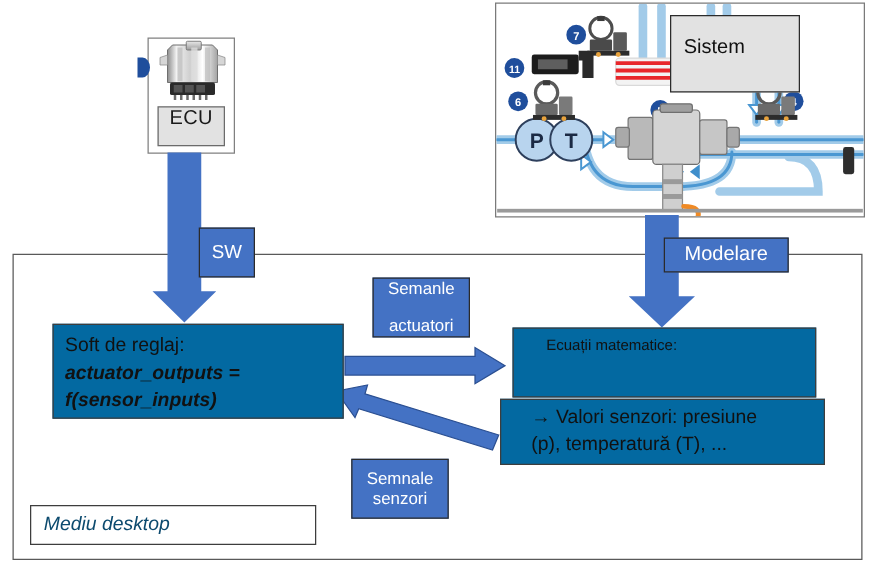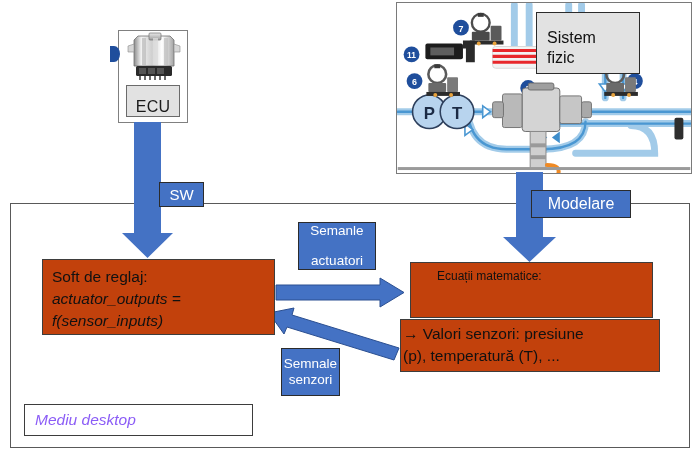--- a/index.html
+++ b/index.html
@@ -29,21 +29,21 @@
     border-radius: 0 60% 60% 0 / 0 50% 50% 0;
   }
   #ecu-image {
     left: 123px; top: 33px; width: 60px; height: 53px;
   }
   #ecu-label-box {
     left: 126px; top: 85px; width: 54px; height: 32px;
     background: #E2E2E2;
     border: 1px solid #6b6b6b;
     box-sizing: border-box;
-    display: flex; align-items: flex-end; justify-content: center;
+    display: flex; align-items: flex-start; justify-content: center;
   }
   #ecu-label-box span {
     font-size: 16px; color: #1a1a1a; letter-spacing: .3px;
   }
 
   
   #phys-panel {
     left: 396px; top: 2px; width: 296px; height: 172px;
     background: #ffffff;
     border: 1px solid #7a7a7a;
@@ -65,75 +65,75 @@
   
   #outer-frame {
     left: 10px; top: 203px; width: 680px; height: 245px;
     border: 1.5px solid #595959;
     background: transparent;
     box-sizing: border-box;
   }
 
   
   .gray-box {
-    background: #c2410c;
+    background: #0369a1;
     border: 1.5px solid #3d3d3d;
     box-sizing: border-box;
     color: #111;
   }
   #soft-box {
     left: 42px; top: 259px; width: 233px; height: 76px;
     padding: 6px 0 0 9px;
     font-size: 15.5px;
     line-height: 1.43;
   }
-  #soft-box .ital { font-style: italic; }
+  #soft-box .ital { font-style: italic; font-weight: bold; }
 
   #ecuatii-box {
     left: 410px; top: 262px; width: 243px; height: 56px;
     padding: 5px 0 0 26px;
     font-size: 12px;
     line-height: 1.4;
   }
   #ecuatii-box .ital { font-style: italic; margin-top: 36px; }
 
   #valori-box {
     left: 400px; top: 319px; width: 260px; height: 53px;
-    padding: 3px 0 0 2px;
+    padding: 3px 0 0 24px;
     font-size: 15.5px;
     line-height: 1.4;
   }
 
   #mediu-box {
     left: 24px; top: 404px; width: 229px; height: 32px;
     background: #ffffff;
     border: 1.5px solid #3d3d3d;
     box-sizing: border-box;
     display: flex; align-items: center;
     padding-left: 10px;
     font-style: italic;
     font-size: 15.5px;
-    color: #8b5cf6;
+    color: #0c4a6e;
   }
 
   
   .blue-label {
     background: #4472C4;
     border: 1px solid #2b2b2b;
     box-sizing: border-box;
     color: #ffffff;
     display: flex; flex-direction: column;
     align-items: center; justify-content: center;
     text-align: center;
     line-height: 1.2;
   }
-  #sw-label   { left: 159px; top: 182px; width: 45px; height: 25px; font-size: 15px; }
+  #sw-label   { left: 159px; top: 182px; width: 45px; height: 40px; font-size: 15px; }
   #modelare-label { left: 531px; top: 190px; width: 100px; height: 28px; font-size: 16px; }
   #sem-act-label  { left: 298px; top: 222px; width: 78px; height: 48px; font-size: 13.5px; justify-content: space-between; }
-  #sem-sen-label  { left: 281px; top: 348px; width: 59px; height: 48px; font-size: 13.5px; align-items: center; }
+  #sem-sen-label  { left: 281px; top: 367px; width: 78px; height: 48px; font-size: 13.5px; align-items: center; }
 
   
   #arrows { left: 0; top: 0; width: 700px; height: 461px; pointer-events: none; }
 </style>
 </head>
 <body>
 
 <div class="abs" id="ecu-card">
   <div class="abs" id="ecu-image" style="left:5px;top:1px;">
     <svg width="60" height="53" viewBox="0 0 60 53">
@@ -302,21 +302,20 @@
     </g>
 
     <rect x="280" y="116" width="9" height="22" rx="2" fill="#2e2e2e"></rect>
 
     <rect x="0" y="166" width="296" height="3" fill="#9a9a9a"></rect>
   </svg>
 </div>
 
 <div class="abs" id="sistem-fizic-box">
   <div>Sistem</div>
-  <div>fizic</div>
 </div>
 
 <div class="abs" id="outer-frame"></div>
 
 <svg class="abs" id="arrows" viewBox="0 0 700 461">
 
   <g>
     <path d="M134 122 L161 122 L161 233 L173 233 L147.5 258 L122 233 L134 233 Z" fill="#4472C4"></path>
   </g>
 

